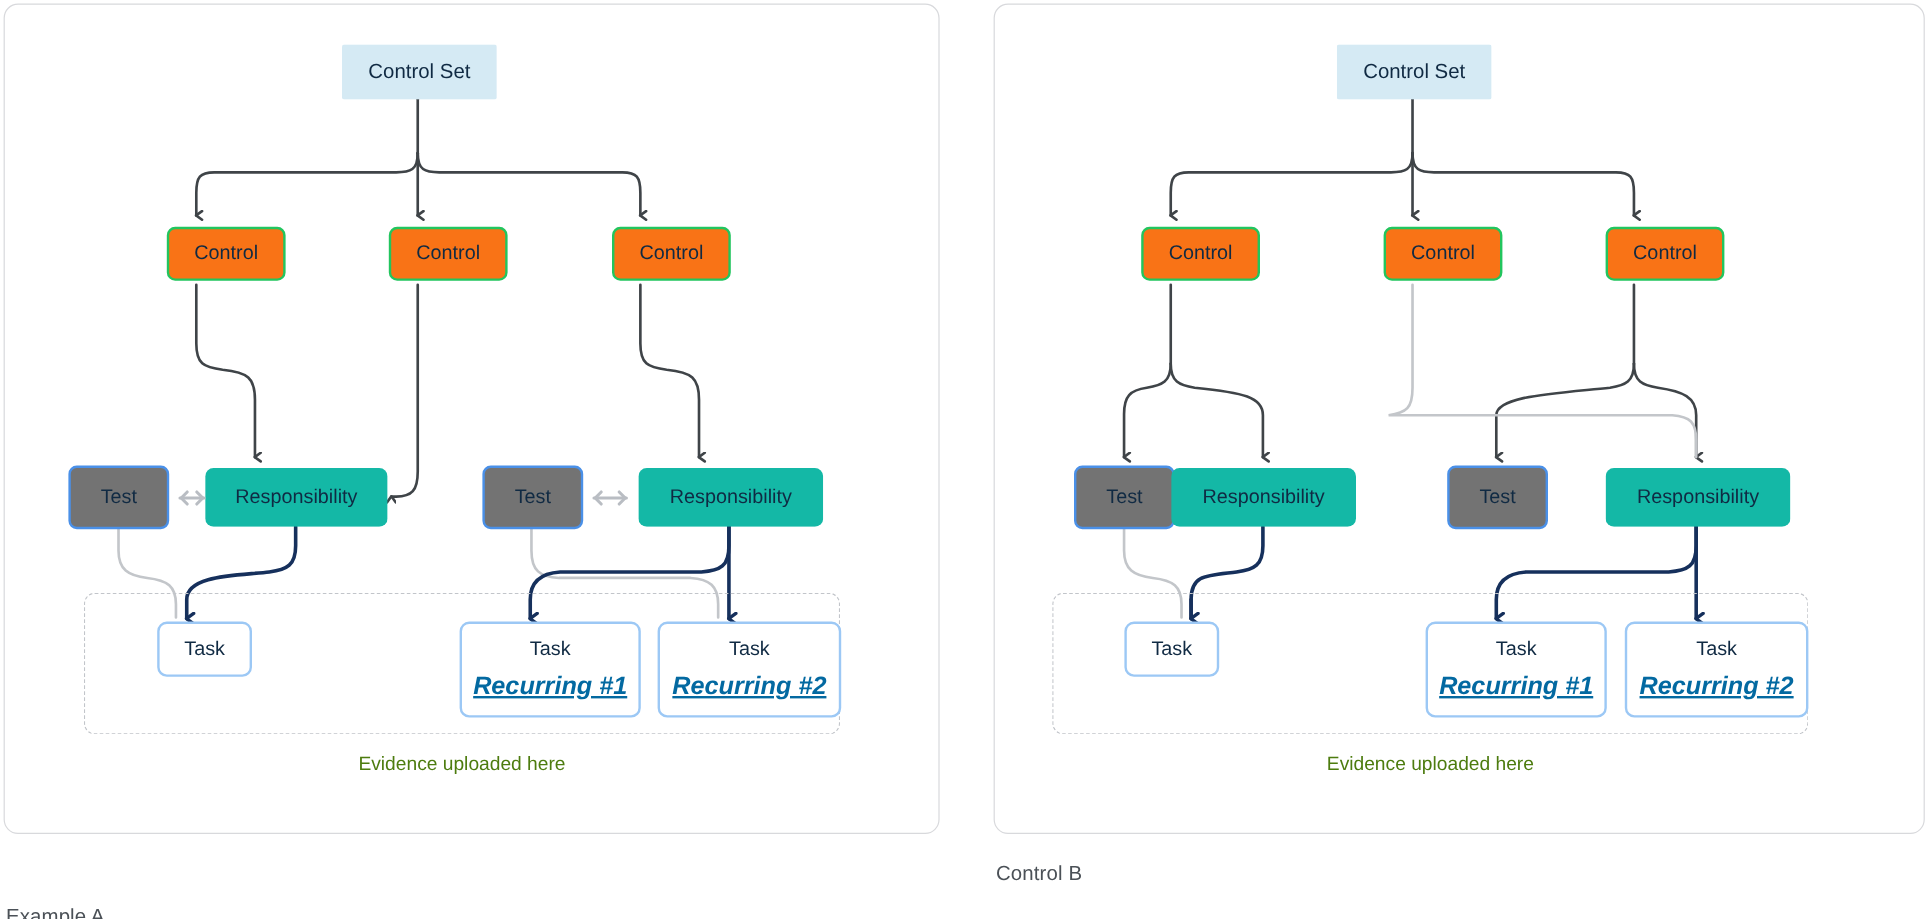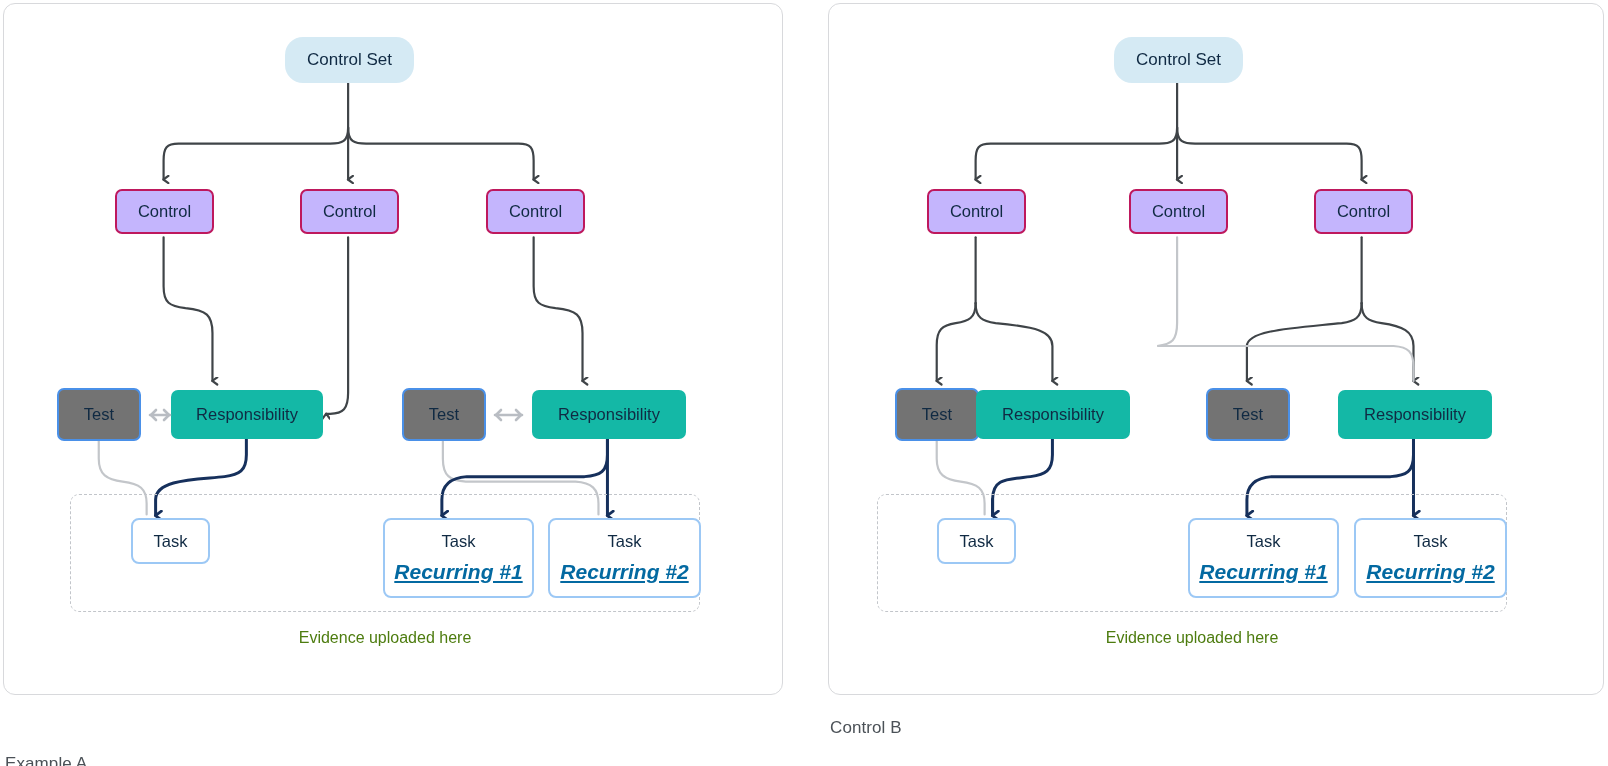--- a/index.html
+++ b/index.html
@@ -64,26 +64,27 @@
     font-size: 16.5px;
     line-height: 1.25;
     border-radius: 7px;
     white-space: nowrap;
     z-index: 3;
   }
 
   .node.control-set {
     background: #d5eaf4;
     border: 1px solid transparent;
-    border-radius: 18px;
+    border-radius: 2px;
     font-size: 17px;
   }
   .node.control {
-    background: #c4b5fd;
-    border: 2px solid #be185d;
+    background: #f97316;
+    border: 2px solid #22c55e;
+    margin-left: 24px;
   }
   .node.test {
     background: #737373;
     border: 2px solid #4a90e8;
   }
   .node.responsibility {
     background: #14b8a6;
     border: 1px solid transparent;
   }
   .node.task {

